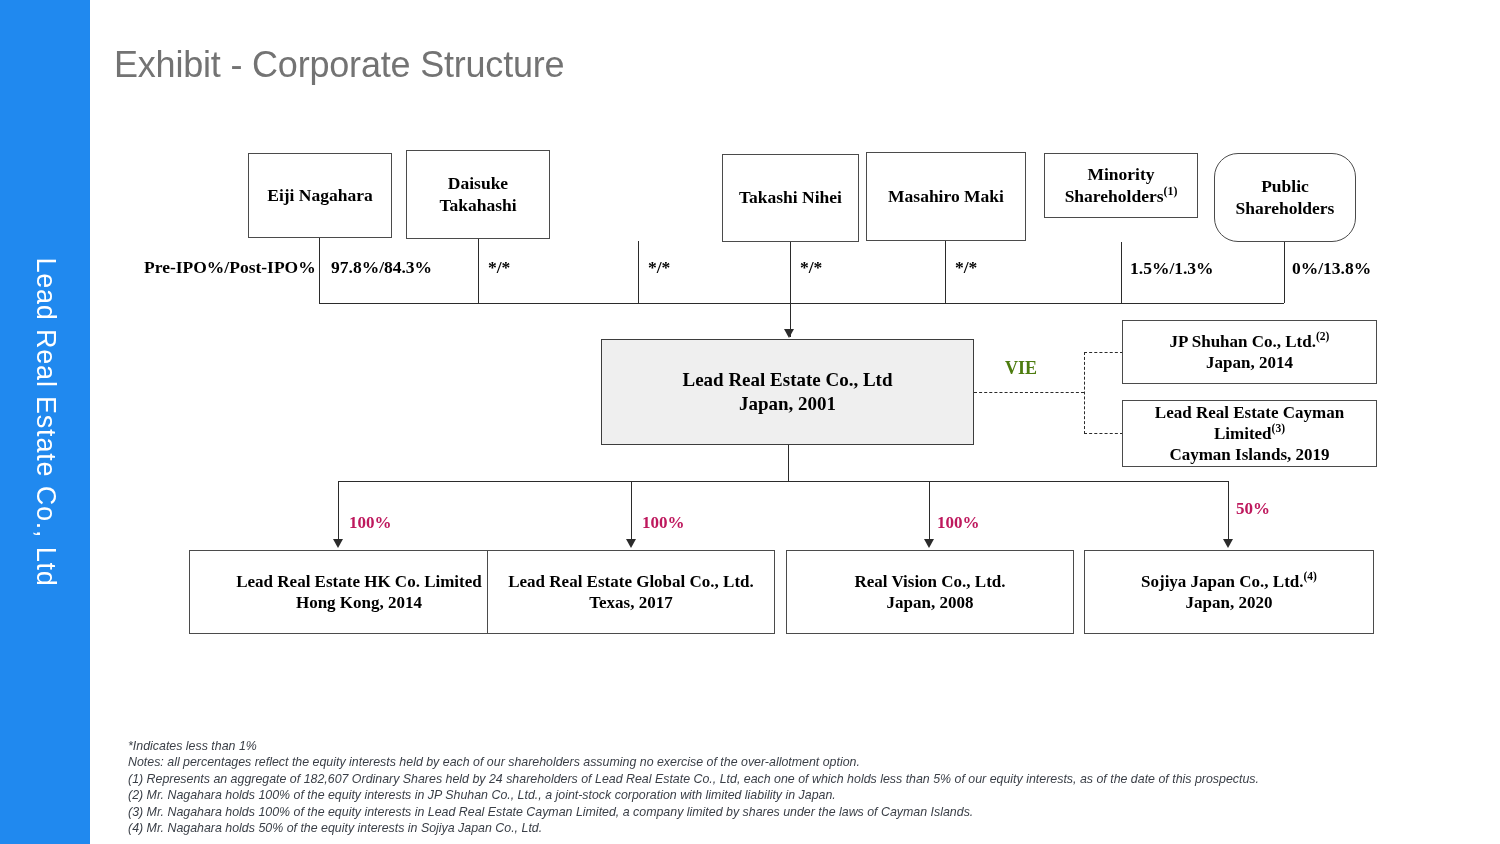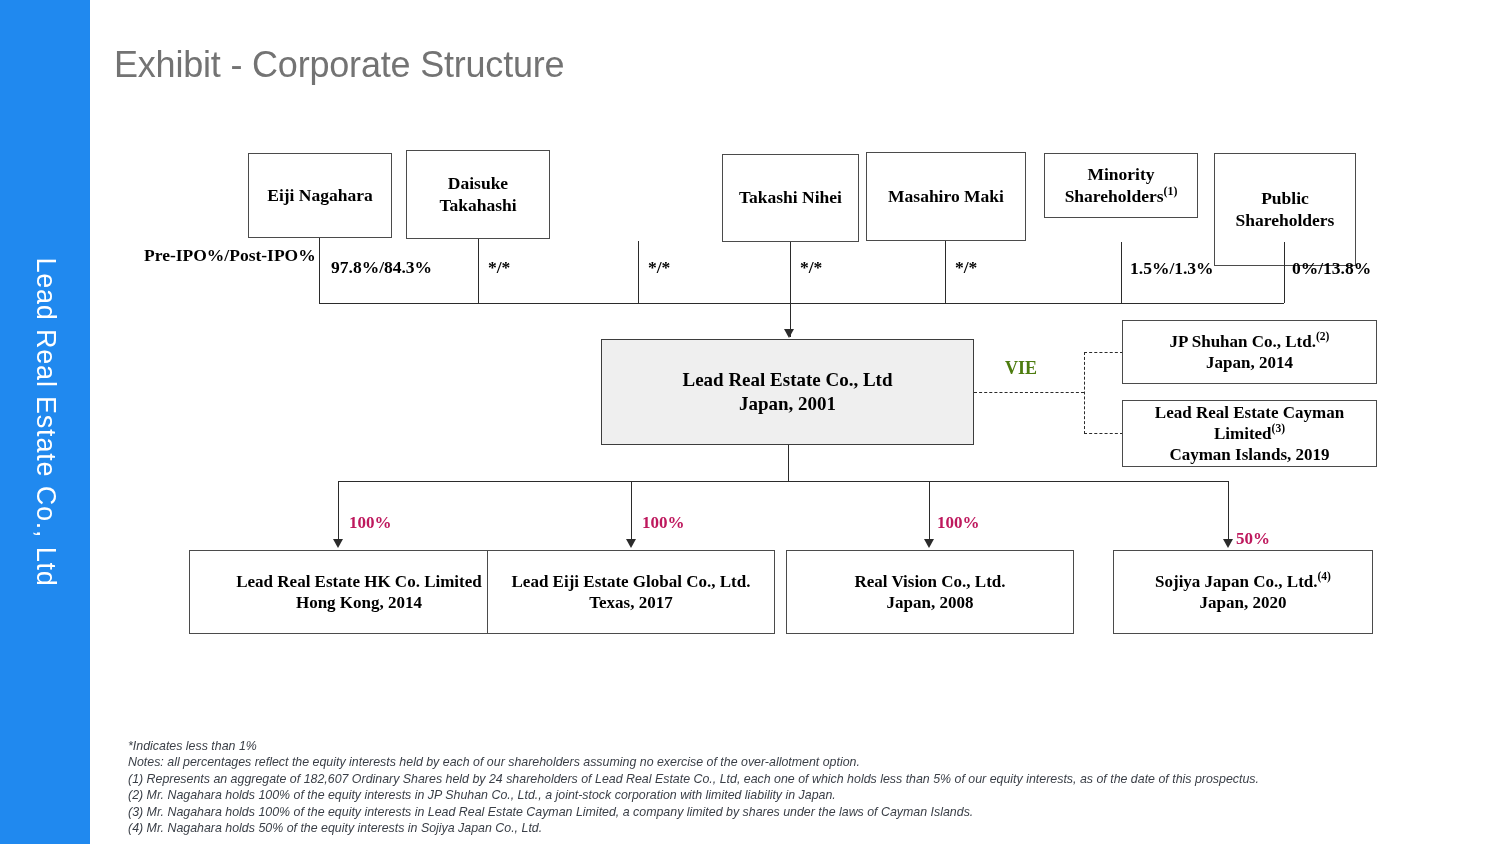--- a/index.html
+++ b/index.html
@@ -176,28 +176,28 @@
     </div>
   </div>
 
   <div class="node shareholder" style="left:1044px; top:153px; width:154px; height:65px;">
     <div>
       <span class="ln">Minority</span>
       <span class="ln"><span>Shareholders</span><sup>(1)</sup></span>
     </div>
   </div>
 
-  <div class="node shareholder" style="left:1214px; top:153px; width:142px; height:113px;">
+  <div class="node shareholder" style="left:1214px; top:153px; width:142px; height:89px;border-radius:24px;">
     <div>
       <span class="ln">Public</span>
       <span class="ln">Shareholders</span>
     </div>
   </div>
 
-  <div class="pct-label" style="left:144px; top:245px;">Pre-IPO%/Post-IPO%</div>
+  <div class="pct-label" style="left:144px; top:257px;">Pre-IPO%/Post-IPO%</div>
 
   <div class="vline" style="left:319px; top:238px; height:65px;"></div>
   <div class="vline" style="left:478px; top:239px; height:64px;"></div>
   <div class="vline" style="left:638px; top:241px; height:62px;"></div>
   <div class="vline" style="left:790px; top:242px; height:95px;"></div>
   <div class="vline" style="left:945px; top:241px; height:62px;"></div>
   <div class="vline" style="left:1121px; top:242px; height:61px;"></div>
   <div class="vline" style="left:1284px; top:242px; height:61px;"></div>
 
   <div class="vline" style="left:319px; top:248px; height:55px;"></div>
@@ -252,44 +252,44 @@
   <div class="vline" style="left:631px; top:481px; height:58px;"></div>
   <div class="arrowhead" style="left:626px; top:539px;"></div>
   <div class="edge-pct" style="left:642px; top:513px;">100%</div>
 
   <div class="vline" style="left:929px; top:481px; height:58px;"></div>
   <div class="arrowhead" style="left:924px; top:539px;"></div>
   <div class="edge-pct" style="left:937px; top:513px;">100%</div>
 
   <div class="vline" style="left:1228px; top:481px; height:58px;"></div>
   <div class="arrowhead" style="left:1223px; top:539px;"></div>
-  <div class="edge-pct" style="left:1236px; top:529px;">50%</div>
+  <div class="edge-pct" style="left:1236px; top:499px;">50%</div>
 
   <div class="node sub-box" style="left:189px; top:550px; width:340px; height:84px;">
     <div>
       <span class="ln">Lead Real Estate HK Co. Limited</span>
       <span class="ln">Hong Kong, 2014</span>
     </div>
   </div>
 
   <div class="node sub-box" style="left:487px; top:550px; width:288px; height:84px;">
     <div>
-      <span class="ln">Lead Eiji Estate Global Co., Ltd.</span>
+      <span class="ln">Lead Real Estate Global Co., Ltd.</span>
       <span class="ln">Texas, 2017</span>
     </div>
   </div>
 
   <div class="node sub-box" style="left:786px; top:550px; width:288px; height:84px;">
     <div>
       <span class="ln">Real Vision Co., Ltd.</span>
       <span class="ln">Japan, 2008</span>
     </div>
   </div>
 
-  <div class="node sub-box" style="left:1084px; top:550px; width:260px; height:84px;margin-left:29px;">
+  <div class="node sub-box" style="left:1084px; top:550px; width:290px; height:84px;">
     <div>
       <span class="ln"><span>Sojiya Japan Co., Ltd.</span><sup>(4)</sup></span>
       <span class="ln">Japan, 2020</span>
     </div>
   </div>
 
   <div id="footnotes">
     <div>*Indicates less than 1%</div>
     <div>Notes: all percentages reflect the equity interests held by each of our shareholders assuming no exercise of the over-allotment option.</div>
     <div>(1) Represents an aggregate of 182,607 Ordinary Shares held by 24 shareholders of Lead Real Estate Co., Ltd, each one of which holds less than 5% of our equity interests, as of the date of this prospectus.</div>

